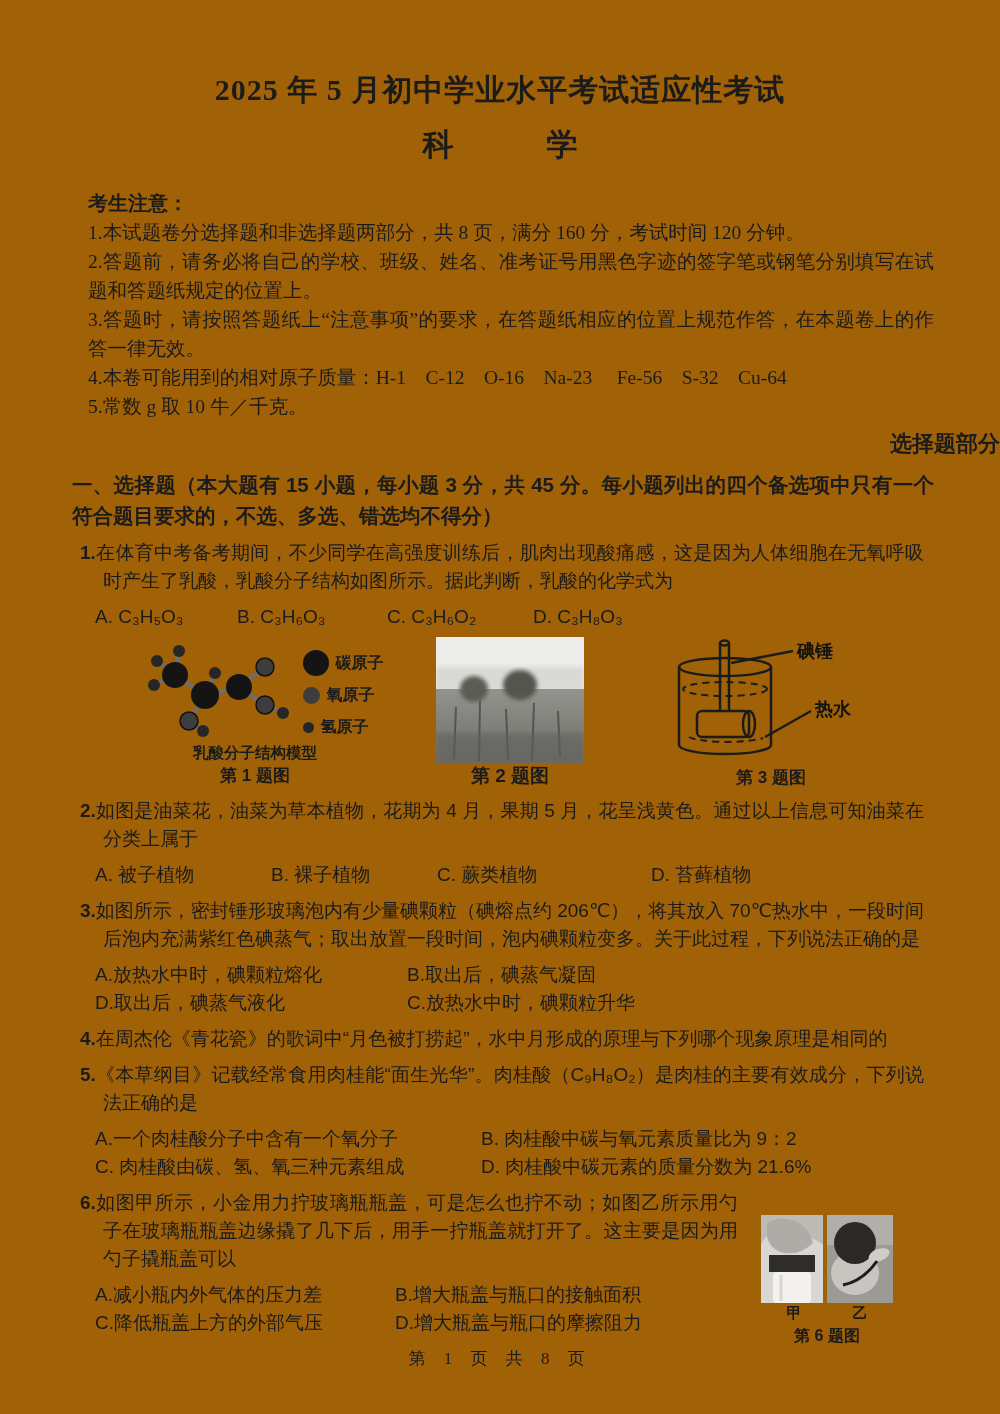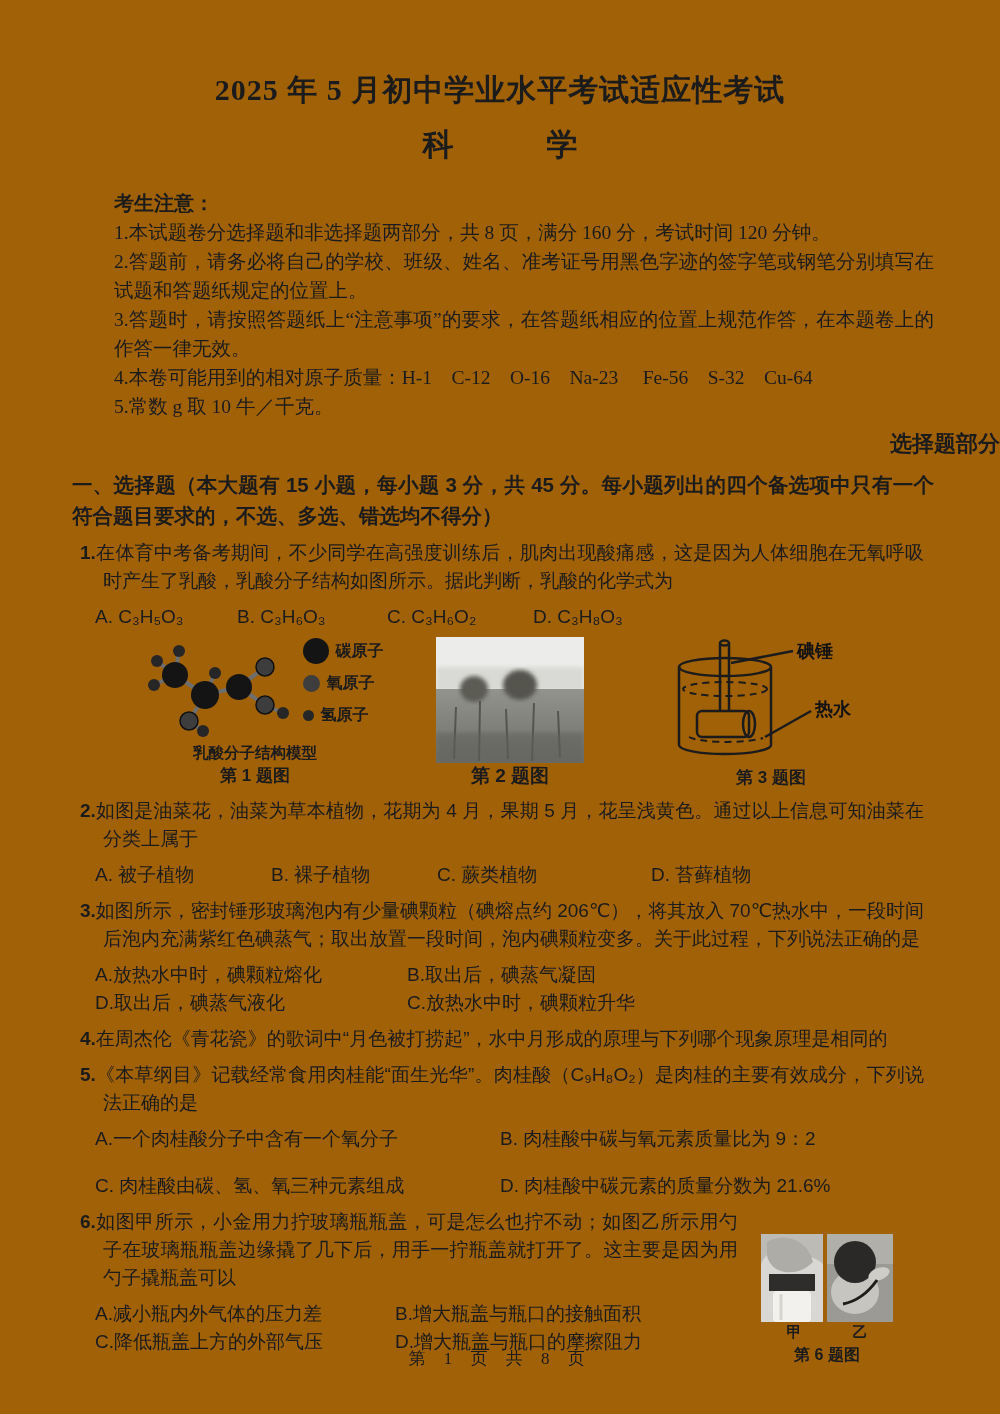--- a/index.html
+++ b/index.html
@@ -11,44 +11,44 @@
   
   .paper-title{
     margin:70px 0 0;text-align:center;font-size:30px;line-height:40px;font-weight:bold;
     font-family:"Liberation Serif","DejaVu Serif",serif;letter-spacing:1px;
   }
   .paper-subject{
     margin:14px 0 0;text-align:center;font-size:31px;line-height:42px;font-weight:bold;
     font-family:"Liberation Serif","DejaVu Serif",serif;
   }
   
-  .notices{margin:22px 66px 0 114px;font-family:"Liberation Serif","DejaVu Serif",serif;}
+  .notices{margin:22px 66px 0 88px;font-family:"Liberation Serif","DejaVu Serif",serif;}
   .notice-heading{font-size:20px;font-weight:bold;line-height:30px;}
   .notices p{margin:0;font-size:19.5px;line-height:29px;text-align:justify;}
   
   .part-title{margin:8px 0 0;text-align:right;font-size:22px;font-weight:bold;line-height:30px;}
   .intro{margin:10px 66px 0 72px;font-size:20.5px;font-weight:bold;line-height:31px;text-align:justify;}
   
   .q{margin:2px 68px 0 72px;font-size:19px;line-height:28px;}
   .qtext{margin:8px;padding-left:23px;text-indent:-23px;text-align:justify;}
   .qnum{font-weight:bold;}
   .opts{display:grid;padding-left:23px;column-gap:0;}
   .opts span{line-height:28px;white-space:nowrap;}
   .opts-q1{grid-template-columns:142px 150px 146px auto;}
   .opts-q2{grid-template-columns:176px 166px 214px auto;}
   .opts-q3{grid-template-columns:312px auto;}
   .opts-q4{grid-template-columns:202px 206px 196px auto;}
-  .opts-q5{grid-template-columns:386px auto;gap:19px;}
+  .opts-q5{grid-template-columns:386px auto;}
   .opts-q6{grid-template-columns:300px auto;}
   
   .figrow{display:flex;align-items:flex-start;margin:6px 66px 2px 72px;height:152px;}
   .fig{display:flex;flex-direction:column;align-items:center;}
   .fig-caption{font-size:17px;font-weight:600;line-height:22px;margin-top:2px;}
   .fig1{margin-left:48px;width:270px;}
-  .fig1-top{display:flex;align-items:flex-start;}
+  .fig1-top{display:flex;align-items:flex-end;}
   .legend{display:flex;flex-direction:column;justify-content:space-between;height:92px;margin-left:8px;}
   .legend-row{display:flex;align-items:center;height:28px;}
   .legend-dot{border-radius:50%;background:#141414;margin-right:7px;}
   .dot-c{width:26px;height:26px;}
   .dot-o{width:17px;height:17px;background:#3d3d3d;}
   .dot-h{width:11px;height:11px;background:#262626;}
   .legend-row b{font-size:16px;font-weight:bold;}
   .model-caption{font-size:15.5px;font-weight:bold;line-height:20px;margin-top:2px;}
   .fig2{margin-left:40px;width:160px;}
   .fig2 .fig-caption{font-size:19px;}

